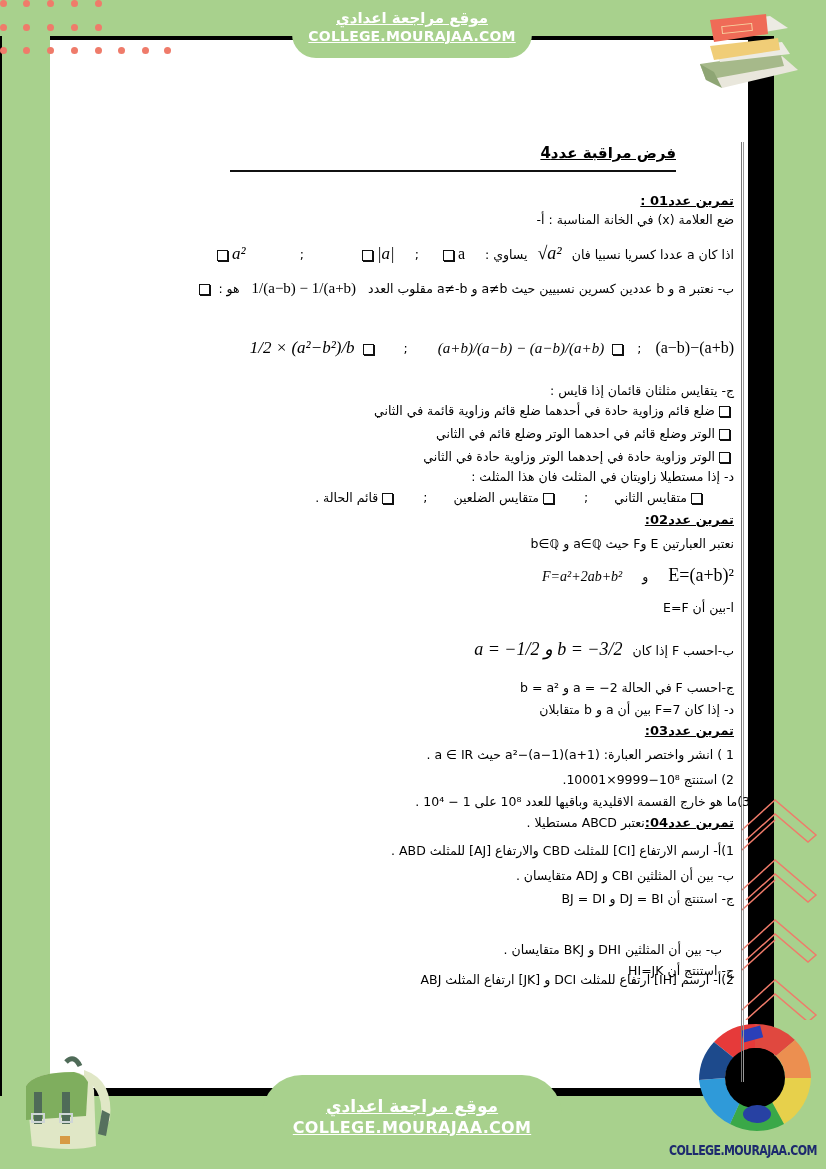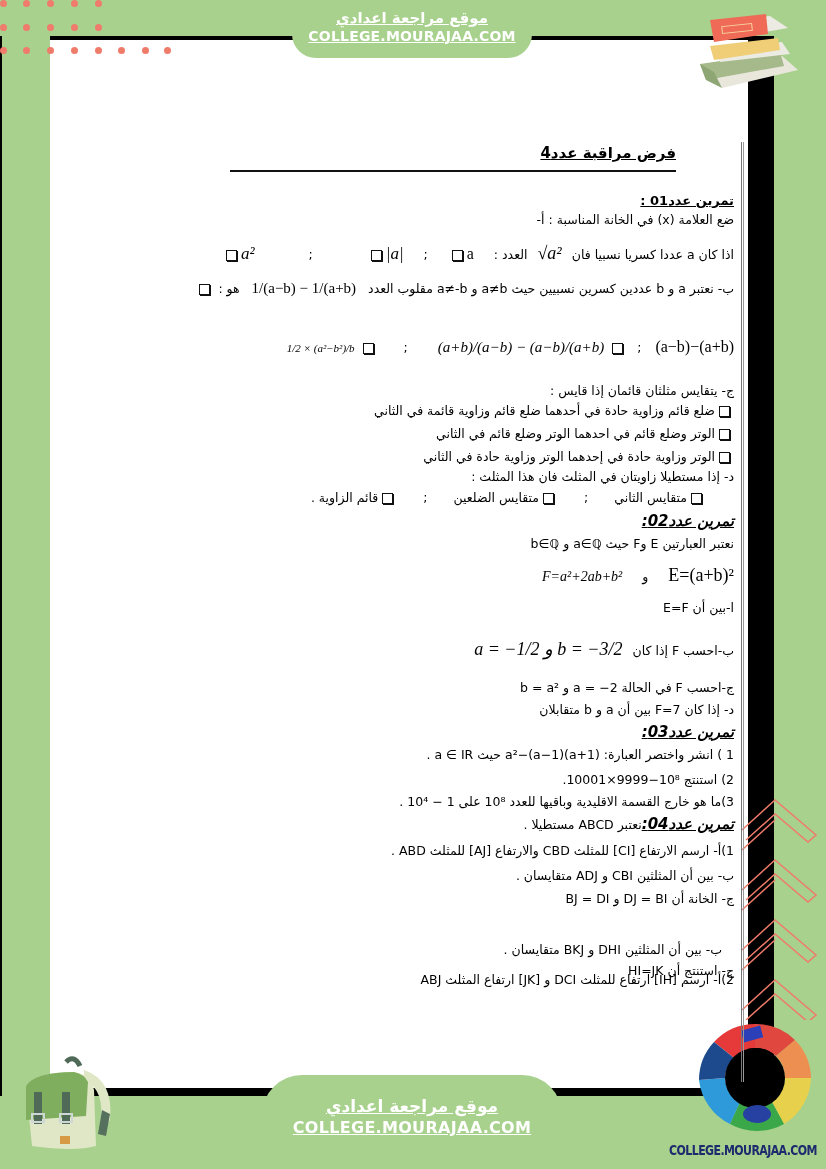--- a/index.html
+++ b/index.html
@@ -42,21 +42,21 @@
   .wheel { position: absolute; left: 694px; top: 1020px; width: 122px; height: 116px; }
   .wheel-label { position: absolute; left: 668px; top: 1144px; width: 150px; text-align: center; font-family: "DejaVu Sans", sans-serif; font-weight: bold; font-size: 11px; color: #1d2a6e; letter-spacing: -0.6px; transform: scaleY(1.2); }
 
   
   .vline { position: absolute; left: 741px; top: 142px; width: 3px; height: 940px; border-left: 1px solid #777; border-right: 1px solid #999; }
   .title-wrap { position: absolute; left: 230px; top: 144px; width: 446px; height: 28px; border-bottom: 2px solid #111; }
   .title { position: absolute; right: 0; top: 0; direction: rtl; font-family: "DejaVu Sans", sans-serif; font-size: 15px; font-weight: bold; text-decoration: underline; }
 
   .line { position: absolute; right: 0; white-space: nowrap; direction: rtl; font-family: "DejaVu Sans", sans-serif; font-size: 12.5px; }
   .h { font-weight: bold; text-decoration: underline; font-size: 13px; text-align: right; }
-  .hi { font-weight: bold; font-style: italic; text-decoration: underline; font-size: 15px; }
+  .hi { font-weight: bold; text-decoration: underline; font-size: 13px; }
   .m { font-family: "Liberation Serif", serif; font-size: 16px; direction: ltr; unicode-bidi: isolate; display: inline-block; }
   .mi { font-family: "Liberation Serif", serif; font-style: italic; font-size: 17px; direction: ltr; unicode-bidi: isolate; display: inline-block; }
   .box { display: inline-block; width: 11px; height: 11px; border: 1.6px solid #111; box-shadow: 1px 1px 0 #111; vertical-align: middle; margin: 0 4px; }
 </style>
 </head>
 <body>
 
 <div class="paper"></div>
 <div class="frame-black-top"></div>
 <div class="frame-black-right"></div>
@@ -150,78 +150,78 @@
 <div class="title-wrap">
   <div class="title">فرض مراقبة عدد4</div>
 </div>
 
 <div class="line h" style="right:92px;top:193px">تمرين عدد01 :</div>
 <div class="line" style="right:92px;top:212px">ضع العلامة (x) في الخانة المناسبة : أ-</div>
 
 <div class="line" style="right:92px;top:243px;width:580px;">
   <span>اذا كان a عددا كسريا نسبيا فان</span>
   <span class="mi" style="font-size:18px;margin:0 6px;">√a²</span>
-  <span>العدد :</span>
+  <span>يساوي :</span>
   <span style="display:inline-block;width:12px"></span>
   <span class="m">a</span><span class="box"></span>
   <span style="margin:0 16px">;</span>
   <span class="mi">|a|</span><span class="box"></span>
   <span style="margin:0 50px">;</span>
   <span class="mi">a²</span><span class="box"></span>
 </div>
 
 <div class="line" style="right:92px;top:280px">
   <span>ب- نعتبر a و b عددين كسرين نسبيين حيث a≠b و a≠-b مقلوب العدد</span>
   <span class="m" style="font-size:15px;margin:0 8px;">1/(a−b) − 1/(a+b)</span>
   <span>هو :</span>
   <span class="box"></span>
 </div>
 
 <div class="line" style="right:92px;top:338px">
   <span class="m">(a−b)−(a+b)</span>
   <span style="margin:0 10px">;</span><span class="box"></span>
   <span class="mi" style="font-size:15px">(a+b)/(a−b) − (a−b)/(a+b)</span>
   <span style="margin:0 26px">;</span><span class="box"></span>
-  <span class="mi" style="font-size:11px">1/2 × (a²−b²)/b</span>
+  <span class="mi" style="font-size:17px">1/2 × (a²−b²)/b</span>
 </div>
 
 <div class="line" style="right:92px;top:383px">ج- يتقايس مثلثان قائمان إذا قايس :</div>
 <div class="line" style="right:92px;top:403px"><span class="box"></span><span>ضلع قائم وزاوية حادة في أحدهما ضلع قائم وزاوية قائمة في الثاني</span></div>
 <div class="line" style="right:92px;top:426px"><span class="box"></span><span>الوتر وضلع قائم في احدهما الوتر وضلع قائم في الثاني</span></div>
 <div class="line" style="right:92px;top:449px"><span class="box"></span><span>الوتر وزاوية حادة في إحدهما الوتر وزاوية حادة في الثاني</span></div>
 <div class="line" style="right:92px;top:469px">د- إذا مستطيلا زاويتان في المثلث فان هذا المثلث :</div>
 <div class="line" style="right:120px;top:490px">
   <span class="box"></span><span>متقايس الثاني</span>
   <span style="margin:0 22px">;</span>
   <span class="box"></span><span>متقايس الضلعين</span>
   <span style="margin:0 22px">;</span>
-  <span class="box"></span><span>قائم الزاوية .</span>
+  <span class="box"></span><span>قائم الحالة .</span>
 </div>
 
 <div class="line hi" style="right:92px;top:512px">تمرين عدد02:</div>
 <div class="line" style="right:92px;top:536px">نعتبر العبارتين E وF حيث a∈ℚ و b∈ℚ</div>
 <div class="line" style="right:92px;top:565px">
   <span class="m" style="font-size:18px">E=(a+b)²</span>
   <span style="margin:0 16px">و</span>
   <span class="mi" style="font-size:14px">F=a²+2ab+b²</span>
 </div>
 <div class="line" style="right:92px;top:600px">ا-بين أن E=F</div>
 <div class="line" style="right:92px;top:638px">
   <span>ب-احسب F إذا كان</span>
   <span class="mi" style="font-size:18px;margin-right:6px">a = −1/2 و b = −3/2</span>
 </div>
 <div class="line" style="right:92px;top:680px">ج-احسب F في الحالة a = −2 و b = a²</div>
 <div class="line" style="right:92px;top:702px">د- إذا كان F=7 بين أن a و b متقابلان</div>
 
 <div class="line hi" style="right:92px;top:723px">تمرين عدد03:</div>
 <div class="line" style="right:92px;top:747px">1 ) انشر واختصر العبارة: (a+1)(a−1)−a² حيث a ∈ IR .</div>
 <div class="line" style="right:92px;top:772px">2) استنتج 10⁸−9999×10001.</div>
-<div class="line" style="right:92px;top:794px">3)ما هو خارج القسمة الاقليدية وباقيها للعدد 10⁸ على 1 − 10⁴ .</div>
+<div class="line" style="right:76px;top:794px">3)ما هو خارج القسمة الاقليدية وباقيها للعدد 10⁸ على 1 − 10⁴ .</div>
 
 <div class="line" style="right:92px;top:815px">
   <span class="hi">تمرين عدد04:</span><span>نعتبر ABCD مستطيلا .</span>
 </div>
 <div class="line" style="right:92px;top:843px">1)أ- ارسم الارتفاع [CI] للمثلث CBD والارتفاع [AJ] للمثلث ABD .</div>
 <div class="line" style="right:92px;top:868px">ب- بين أن المثلثين CBI و ADJ متقايسان .</div>
-<div class="line" style="right:92px;top:891px">ج- الخانة أن DJ = BI و BJ = DI</div>
+<div class="line" style="right:92px;top:891px">ج- استنتج أن DJ = BI و BJ = DI</div>
 <div class="line" style="right:92px;top:972px">2)أ- ارسم [IH] ارتفاع للمثلث DCI و [JK] ارتفاع المثلث ABJ</div>
 <div class="line" style="right:104px;top:942px">ب- بين أن المثلثين DHI و BKJ متقايسان .</div>
 <div class="line" style="right:92px;top:963px">ج- استنتج أن HI=JK</div>
 
 </body></html>

